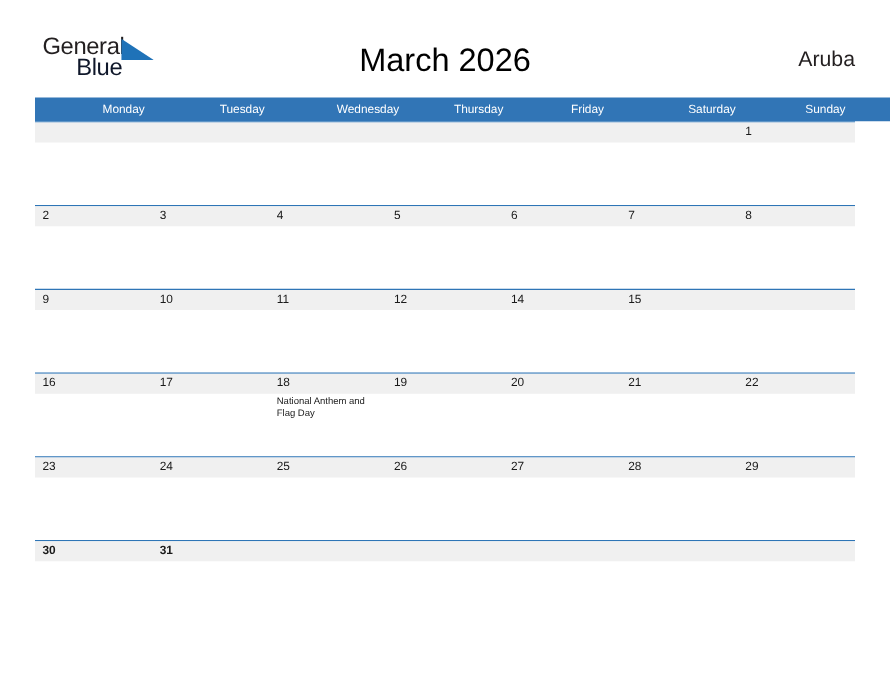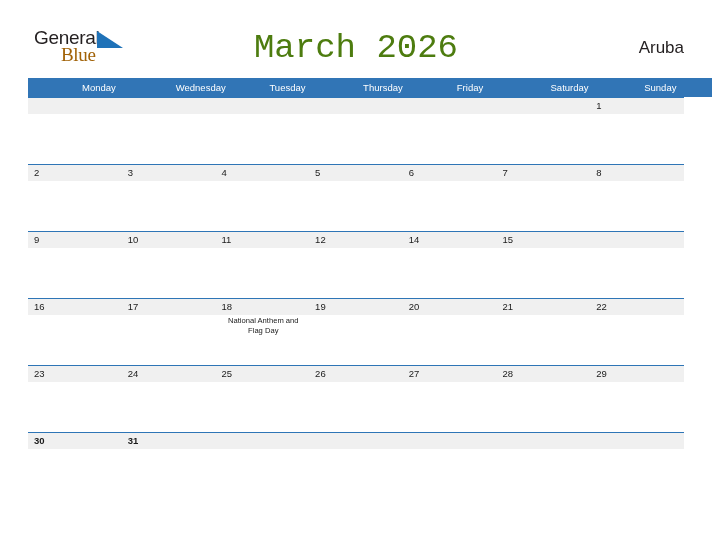--- a/index.html
+++ b/index.html
@@ -49,43 +49,43 @@
     font-family: "Liberation Sans", sans-serif;
     line-height: 20px;
     white-space: nowrap;
   }
   .logo-blue {
     position: absolute;
     left: 27px;
     top: 17px;
     font-size: 19px;
     letter-spacing: -0.3px;
-    color: #a16207;
-    font-family: Liberation Serif, serif;
+    color: #0f172a;
+    font-family: Liberation Sans, sans-serif;
     line-height: 20px;
     white-space: nowrap;
   }
   .logo-triangle {
     position: absolute;
     left: 63px;
     top: 3px;
     width: 26px;
     height: 17px;
   }
   .logo-triangle svg { display: block; }
 
   .cal-title {
     position: absolute;
     left: 0;
     top: 0;
     width: 656px;
     text-align: center;
-    font-size: 34px;
-    color: #4d7c0f;
-    font-family: Liberation Mono, monospace;
+    font-size: 26px;
+    color: #000000;
+    font-family: Liberation Sans, sans-serif;
     line-height: 44px;
     white-space: nowrap;
   }
 
   .region-label {
     position: absolute;
     right: 0;
     top: 0;
     font-size: 17px;
     color: #231f20;
@@ -167,21 +167,20 @@
     display: block;
     margin-top: 1px;
   }
   .event {
     display: block;
     font-size: 7.6px;
     line-height: 9.5px;
     color: #1a1a1a;
     font-family: "Liberation Sans", sans-serif;
     word-wrap: break-word;
-    text-align: center;
   }
 </style>
 </head>
 <body>
 
 <div class="page">
 
   <div class="header">
 
     <div class="logo">
@@ -195,22 +194,22 @@
     </div>
 
     <div class="cal-title">March 2026</div>
 
     <div class="region-label">Aruba</div>
   </div>
 
   <div class="calendar">
     <div class="dow-row" id="dow-row">
         <div class="dow-cell">Monday</div>
+        <div class="dow-cell">Tuesday</div>
         <div class="dow-cell">Wednesday</div>
-        <div class="dow-cell">Tuesday</div>
         <div class="dow-cell">Thursday</div>
         <div class="dow-cell">Friday</div>
         <div class="dow-cell">Saturday</div>
         <div class="dow-cell">Sunday</div>
       </div>
     <div id="weeks-container">
         <div class="week-row">
           <div class="band"></div>
           <div class="day-cell">
             <span class="day-num"></span>

